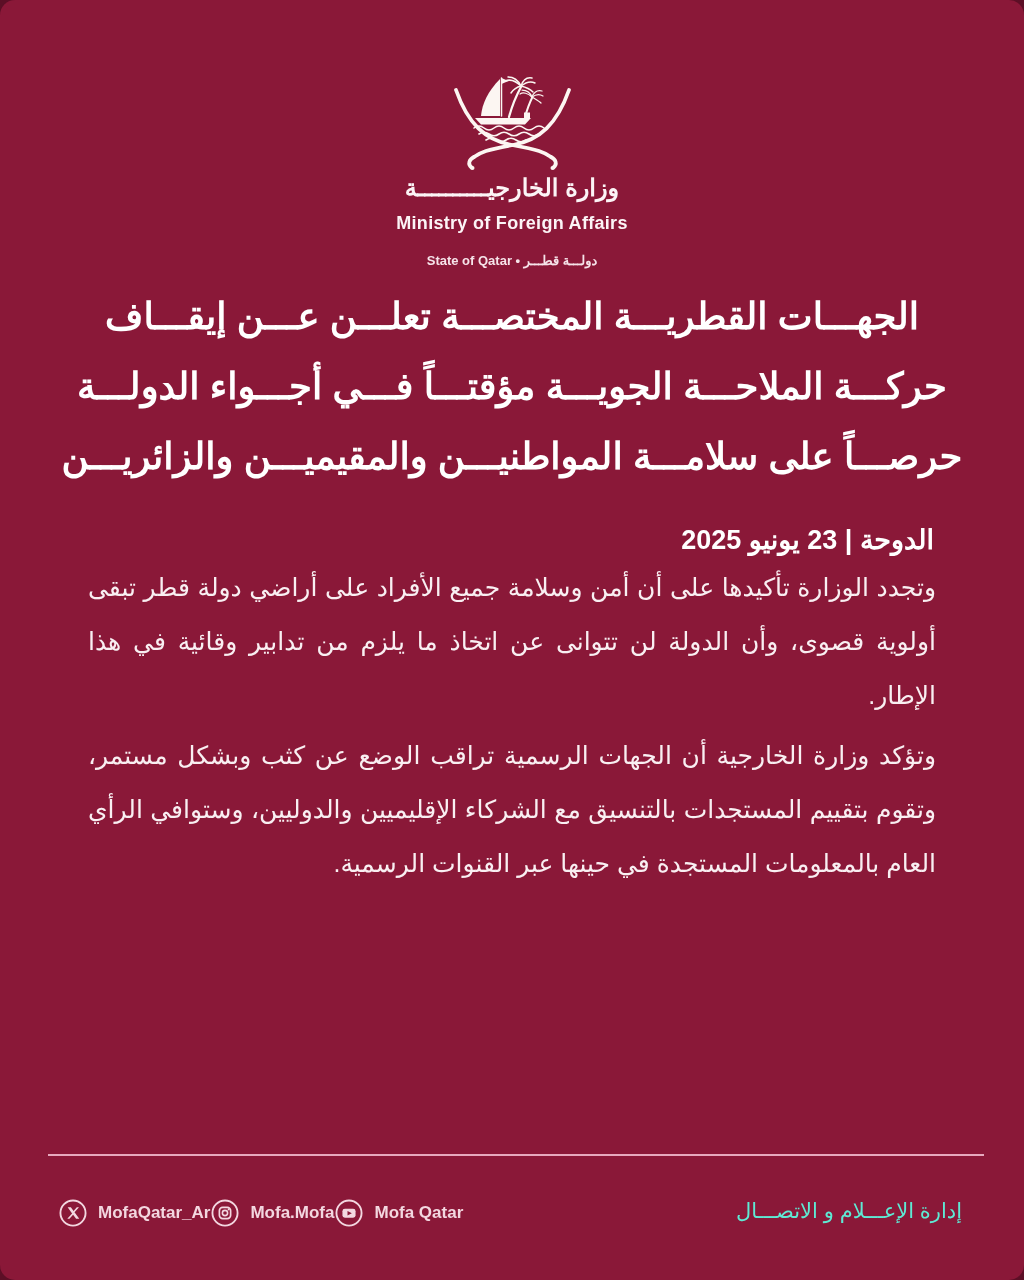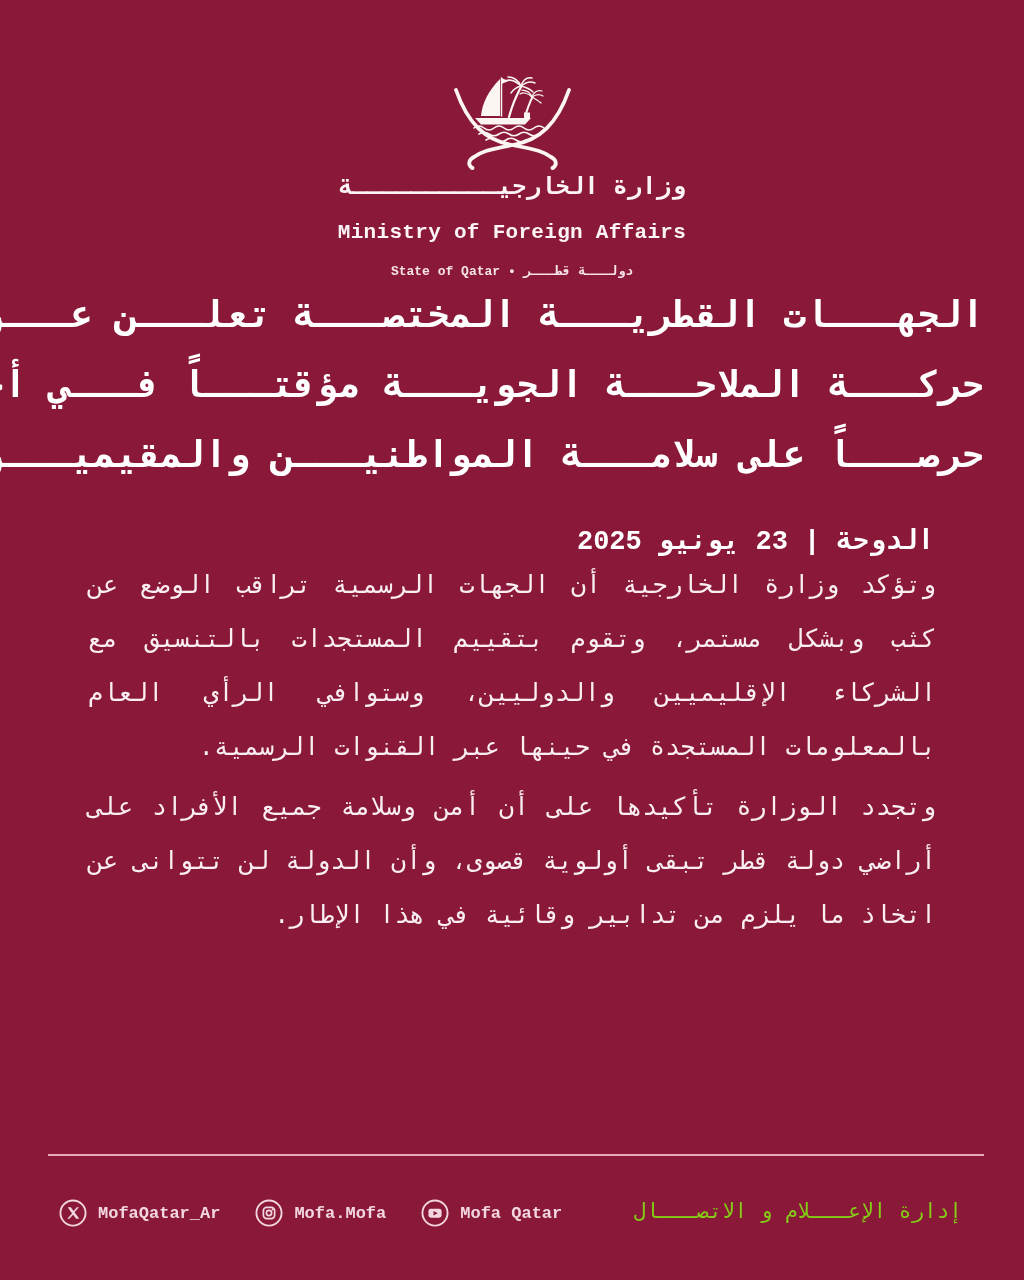--- a/index.html
+++ b/index.html
@@ -3,31 +3,32 @@
 <meta charset="utf-8">
 <style>
   * { margin:0; padding:0; box-sizing:border-box; }
   html,body { background:#5c0f26; }
   .page {
     position:relative;
     width:1024px; height:1280px;
     margin:0 auto;
     background:#8A1838;
     color:#FFFFFF;
-    font-family:Liberation Mono, monospace;
+    font-family:Liberation Sans, sans-serif;
     overflow:hidden;
+    border-radius:15px;
   }
   
   .logo-block { position:absolute; top:76px; left:0; right:0; text-align:center; }
   .emblem { display:block; margin:0 auto 4px auto; }
   .logo-arabic  { font-size:24px; font-weight:bold; color:#FCF4F6; line-height:1.1; }
-  .logo-english { font-size:21px; font-weight:bold; color:#FCF4F6; margin-top:20px; letter-spacing:.3px; }
+  .logo-english { font-size:18px; font-weight:bold; color:#FCF4F6; margin-top:12px; letter-spacing:.3px; }
   .logo-tagline { font-size:13px; font-weight:bold; color:#F6E3E9; margin-top:19px; }
   
-  .headline { position:absolute; top:282px; left:40px; right:40px; text-align:right; }
+  .headline { position:absolute; top:282px; left:40px; right:40px; text-align:center; }
   .headline .hl {
     font-size:37px; font-weight:bold; line-height:70px;
     white-space:nowrap; color:#FFFFFF;
   }
   
   .dateline {
     position:absolute; top:524px; right:90px;
     font-size:27px; font-weight:bold; color:#FFFFFF; white-space:nowrap;
   }
   
@@ -36,28 +37,28 @@
     font-size:25px; line-height:54px; color:#F9EFF2;
     text-align:justify; margin-bottom:6px;
   }
   
   .divider {
     position:absolute; top:1154px; left:48px; right:40px; height:2px;
     background:#E7A9BE; border:none;
   }
   .footer-social {
     position:absolute; top:1198px; left:58px;
-    display:flex; align-items:center; gap:34px; color:#F3D7E0;
+    display:flex; align-items:center; color:#F3D7E0;
   }
   .social-item { display:flex; align-items:center; gap:10px; }
   .social-item .handle { font-size:17px; font-weight:bold; color:#F3D7E0; white-space:nowrap; }
   .social-item svg { display:block; }
   .department {
     position:absolute; top:1199px; right:62px;
-    font-size:21px; color:#84cc16; white-space:nowrap;
+    font-size:21px; color:#5eead4; white-space:nowrap;
   }
 </style>
 </head>
 <body>
 
 <div class="page">
 
   <header class="logo-block">
     <svg class="emblem" width="125" height="95" viewBox="0 0 250 190" fill="none" stroke="#FCF6F2" stroke-linecap="round">
 
@@ -101,22 +102,22 @@
 
   <h1 class="headline" dir="rtl">
     <div class="hl">الجهـــات القطريـــة المختصـــة تعلـــن عـــن إيقـــاف</div>
     <div class="hl">حركـــة الملاحـــة الجويـــة مؤقتـــاً فـــي أجـــواء الدولـــة</div>
     <div class="hl">حرصـــاً على سلامـــة المواطنيـــن والمقيميـــن والزائريـــن</div>
   </h1>
 
   <div class="dateline" dir="rtl">الدوحة | 23 يونيو 2025</div>
 
   <main class="body">
+    <p>وتجدد الوزارة تأكيدها على أن أمن وسلامة جميع الأفراد على أراضي دولة قطر تبقى أولوية قصوى، وأن الدولة لن تتوانى عن اتخاذ ما يلزم من تدابير وقائية في هذا الإطار.</p>
     <p>وتؤكد وزارة الخارجية أن الجهات الرسمية تراقب الوضع عن كثب وبشكل مستمر، وتقوم بتقييم المستجدات بالتنسيق مع الشركاء الإقليميين والدوليين، وستوافي الرأي العام بالمعلومات المستجدة في حينها عبر القنوات الرسمية.</p>
-    <p>وتجدد الوزارة تأكيدها على أن أمن وسلامة جميع الأفراد على أراضي دولة قطر تبقى أولوية قصوى، وأن الدولة لن تتوانى عن اتخاذ ما يلزم من تدابير وقائية في هذا الإطار.</p>
   </main>
 
   <hr class="divider">
 
   <div class="footer-social">
 
     <div class="social-item">
       <svg width="30" height="30" viewBox="0 0 32 32">
         <circle cx="16" cy="16" r="13.4" fill="none" stroke="currentColor" stroke-width="2"></circle>
         <path fill="currentColor" d="M10.3 9.8h3.4l2.9 4 3.5-4h2.3l-4.8 5.4 5.1 7h-3.4l-3.2-4.4-3.9 4.4h-2.3l5.1-5.8z"></path>

